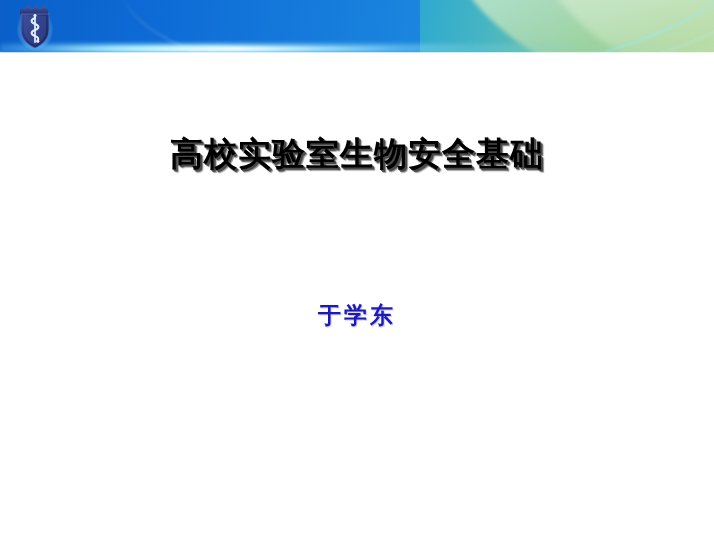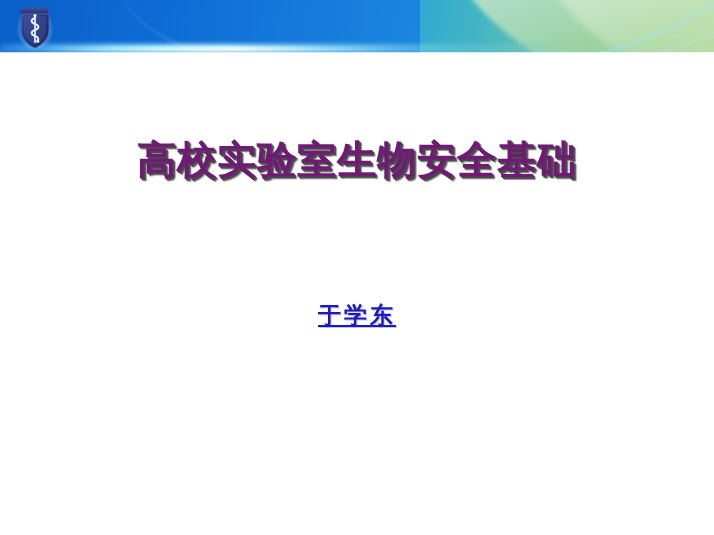--- a/index.html
+++ b/index.html
@@ -168,26 +168,26 @@
   
   .title-wrap {
     position: absolute;
     left: 0;
     top: 138px;
     width: 714px;
     text-align: center;
   }
   .title {
     display: inline-block;
-    font-family: Liberation Sans, sans-serif;
-    font-size: 39px;
+    font-family: Liberation Mono, monospace;
+    font-size: 33px;
     font-weight: bold;
     line-height: 1.15;
     letter-spacing: 1px;
-    color: #701a75;
+    color: #000000;
     text-shadow:
         2px 2px 0 #4a4a4a,
         3px 3px 1px rgba(60,60,60,0.55),
         1px 1px 0 #5c5c5c;
     white-space: nowrap;
   }
 
   
   .subtitle-wrap {
     position: absolute;
@@ -197,21 +197,21 @@
     text-align: center;
   }
   .sub-line {
     font-family: "DejaVu Sans", "Liberation Sans", sans-serif;
     font-size: 23px;
     font-weight: bold;
     letter-spacing: 3px;
     color: #1c18bc;
     text-shadow: 1px 1px 1px rgba(120,120,190,0.45);
   }
-  .sub-line.first { margin-bottom: 28px; text-decoration: underline; }
+  .sub-line.first { margin-bottom: 28px; }
 </style>
 </head>
 <body>
 
 <div class="slide">
 
   <div class="banner">
     <div class="banner-deep"></div>
     <div class="green-wedge"></div>
     <div class="green-wedge2"></div>

